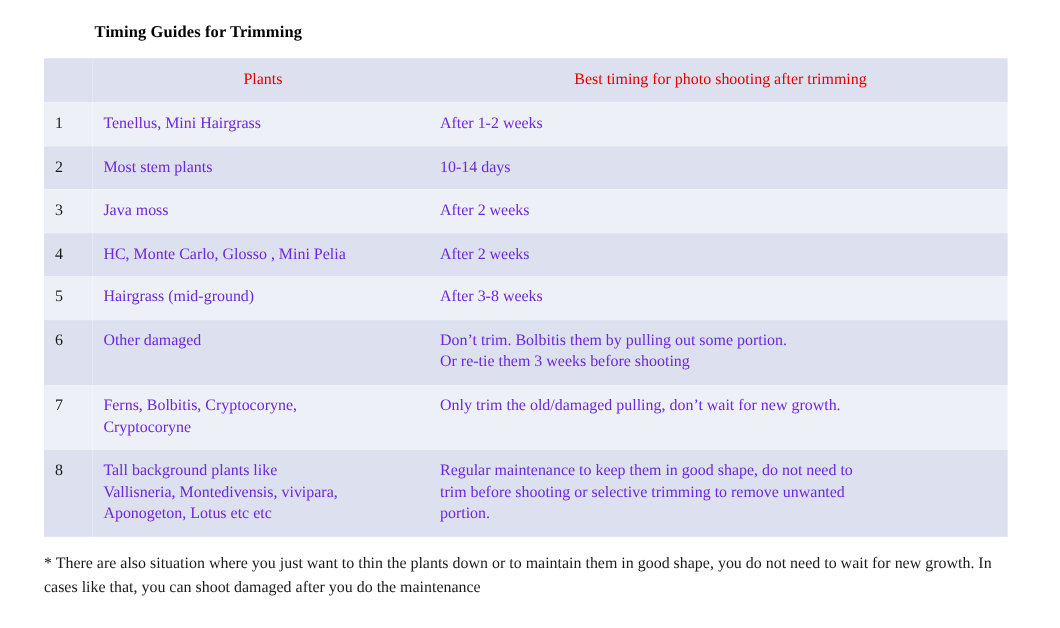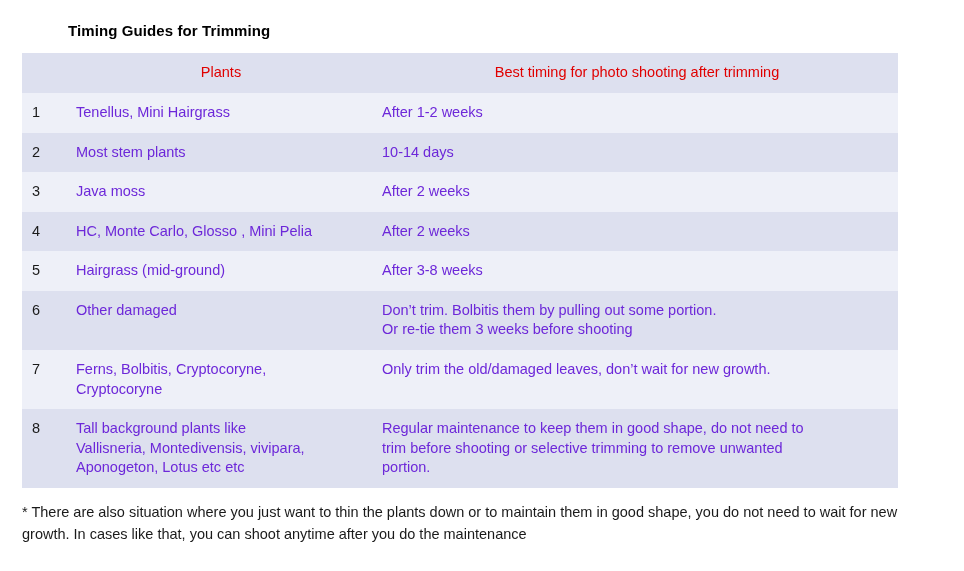--- a/index.html
+++ b/index.html
@@ -12,21 +12,22 @@
     height: 571px;
     font-family: "Liberation Sans", sans-serif;
     color: #1a1a1a;
     overflow: hidden;
   }
   .page {
     position: relative;
     width: 964px;
     height: 571px;
     box-sizing: border-box;
-    padding: 18px 44px 0 22px;
+    padding: 18px 44px 0 40px;
+    font-family: Liberation Serif, serif;
   }
   .title {
     font-size: 15px;
     font-weight: bold;
     color: #000000;
     margin: 4px 0 14px 46px;
     letter-spacing: 0.1px;
   }
   table.timing {
     border-collapse: collapse;
@@ -153,34 +154,34 @@
           <span class="cell-line">Or re-tie them 3 weeks before shooting</span>
         </td>
       </tr>
       <tr class="odd">
         <td class="num">7</td>
         <td class="plant">
           <span class="cell-line">Ferns, Bolbitis, Cryptocoryne,</span>
           <span class="cell-line">Cryptocoryne</span>
         </td>
         <td class="timing">
-          <span class="cell-line">Only trim the old/damaged leaves, don’t wait for new growth.</span>
+          <span class="cell-line">Only trim the old/damaged pulling, don’t wait for new growth.</span>
         </td>
       </tr>
       <tr class="even">
         <td class="num">8</td>
         <td class="plant">
           <span class="cell-line">Tall background plants like</span>
           <span class="cell-line">Vallisneria, Montedivensis, vivipara,</span>
           <span class="cell-line">Aponogeton, Lotus etc etc</span>
         </td>
         <td class="timing">
           <span class="cell-line">Regular maintenance to keep them in good shape, do not need to</span>
           <span class="cell-line">trim before shooting or selective trimming to remove unwanted</span>
           <span class="cell-line">portion.</span>
         </td>
       </tr>
     </tbody>
   </table>
 
-  <div class="footnote">* There are also situation where you just want to thin the plants down or to maintain them in good shape, you do not need to wait for new growth. In cases like that, you can shoot anytime after you do the maintenance</div>
+  <div class="footnote">* There are also situation where you just want to thin the plants down or to maintain them in good shape, you do not need to wait for new growth. In cases like that, you can shoot damaged after you do the maintenance</div>
 
 </div>
 
 </body></html>

